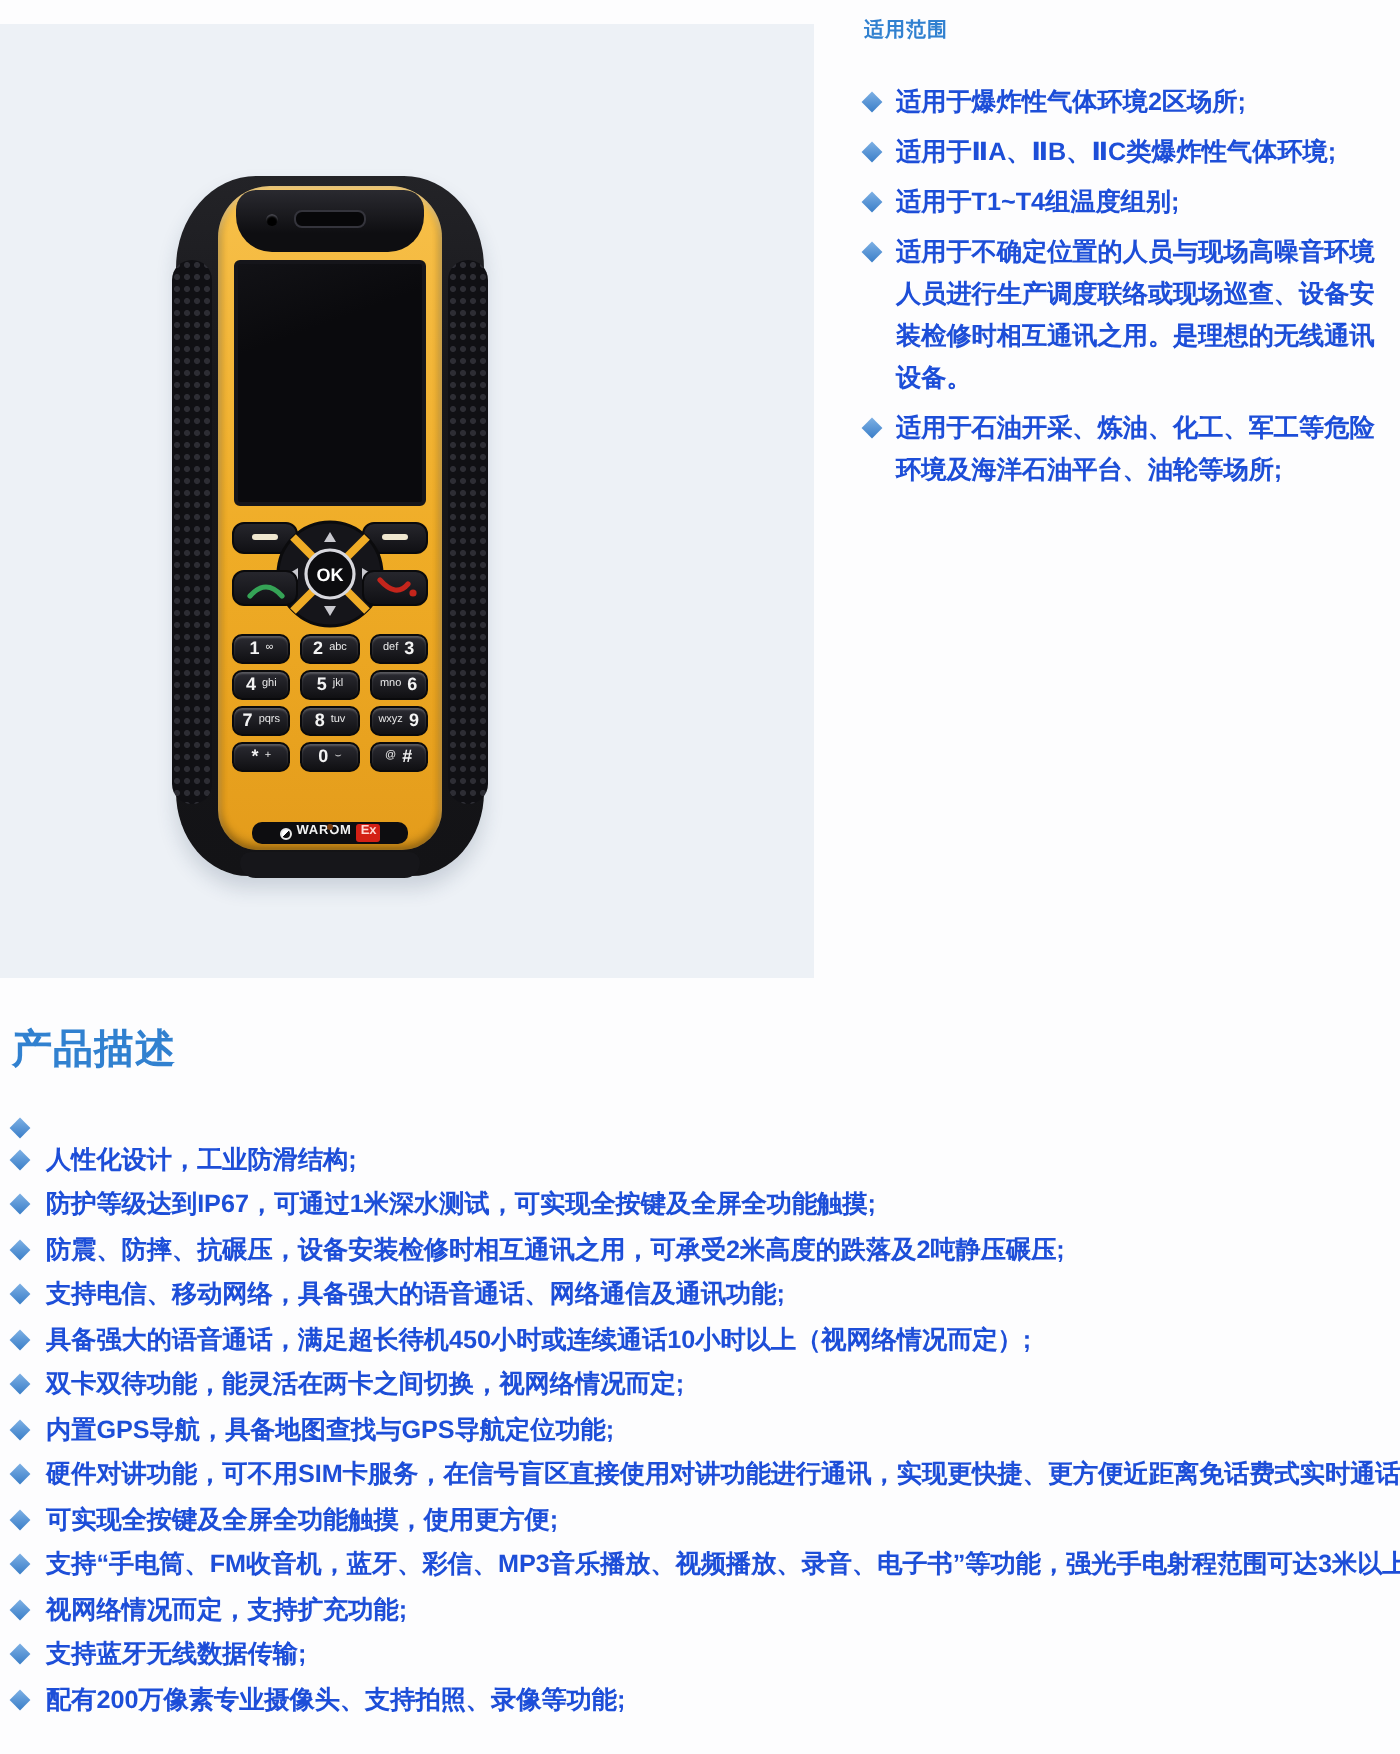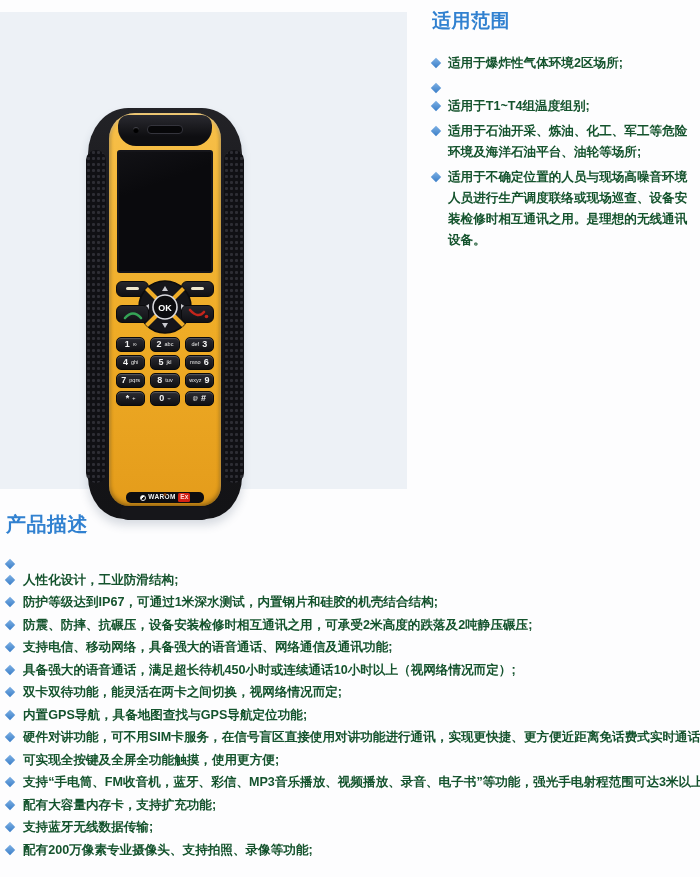--- a/index.html
+++ b/index.html
@@ -11,21 +11,21 @@
   }
   .page{position:absolute;inset:0;}
 
   
   .hero-panel{
     position:absolute;left:0;top:12px;width:407px;height:477px;
     background:#edf1f6;
   }
 
   
-  .phone{position:absolute;left:88px;top:96px;width:154px;height:411px;}
+  .phone{position:absolute;left:88px;top:76px;width:154px;height:350px;}
   .ph-body{
     position:absolute;inset:0;background:linear-gradient(180deg,#232327,#17171b 30%,#131316);
     border-radius:40px 40px 36px 36px / 46px 46px 42px 42px;
     box-shadow:0 6px 10px rgba(40,60,90,.18);
   }
   .grip{
     position:absolute;top:42px;bottom:36px;width:20px;background:#101014;
     background-image:radial-gradient(circle at 2.5px 2.5px,#2d2d34 1.3px,transparent 1.7px);
     background-size:5px 6px;border-radius:10px;
   }
@@ -86,26 +86,26 @@
   .chin{position:absolute;left:32px;right:32px;bottom:-1px;height:13px;background:#16161a;
     border-radius:8px 8px 12px 12px;}
   .mic-dot{position:absolute;left:50%;bottom:10px;transform:translateX(-50%);width:3px;height:3px;
     border-radius:50%;background:#7a3c10;}
 
   
   .section-title{
     margin:0;color:#3181d0;font-size:20px;font-weight:bold;letter-spacing:.5px;
   }
   .scope{position:absolute;left:432px;top:8px;width:264px;}
-  .scope .section-title{font-size:19px;}
+  .scope .section-title{font-size:10px;}
   ul.bullets{list-style:none;margin:0;padding:0;}
   .scope ul.bullets{margin-top:19px;}
   ul.bullets li{
     display:flex;align-items:flex-start;
-    color:#14532d;font-weight:bold;font-size:12.6px;line-height:21px;
+    color:#1d4ed8;font-weight:bold;font-size:12.6px;line-height:21px;
   }
   .scope ul.bullets li{margin-bottom:4px;}
   .diamond{
     flex:0 0 auto;width:8px;height:8px;margin:6px 8px 0 0;
     background:linear-gradient(135deg,#7db0e4,#3a7ec8);
     transform:rotate(45deg) scale(.92);
   }
   .desc{position:absolute;left:6px;top:511px;width:690px;}
   .desc ul.bullets{margin-top:16px;}
   .desc ul.bullets li{margin-bottom:1.5px;white-space:nowrap;font-size:12.6px;}
@@ -238,55 +238,56 @@
     <h2 class="section-title">适用范围</h2>
     <ul class="bullets">
 
         <li>
           <span class="diamond"></span>
           <span class="li-text">适用于爆炸性气体环境2区场所;</span>
         </li>
 
         <li>
           <span class="diamond"></span>
+          <span class="li-text">适用于ⅡA、ⅡB、ⅡC类爆炸性气体环境;</span>
         </li>
 
         <li>
           <span class="diamond"></span>
           <span class="li-text">适用于T1~T4组温度组别;</span>
         </li>
 
         <li>
           <span class="diamond"></span>
+          <span class="li-text">适用于不确定位置的人员与现场高噪音环境人员进行生产调度联络或现场巡查、设备安装检修时相互通讯之用。是理想的无线通讯设备。</span>
+        </li>
+
+        <li>
+          <span class="diamond"></span>
           <span class="li-text">适用于石油开采、炼油、化工、军工等危险环境及海洋石油平台、油轮等场所;</span>
-        </li>
-
-        <li>
-          <span class="diamond"></span>
-          <span class="li-text">适用于不确定位置的人员与现场高噪音环境人员进行生产调度联络或现场巡查、设备安装检修时相互通讯之用。是理想的无线通讯设备。</span>
         </li>
       </ul>
   </section>
 
   <section class="desc">
     <h2 class="section-title">产品描述</h2>
     <ul class="bullets">
 
         <li>
           <span class="diamond"></span>
         </li>
 
         <li>
           <span class="diamond"></span>
           <span class="li-text">人性化设计，工业防滑结构;</span>
         </li>
 
         <li>
           <span class="diamond"></span>
-          <span class="li-text">防护等级达到IP67，可通过1米深水测试，内置钢片和硅胶的机壳结合结构;</span>
+          <span class="li-text">防护等级达到IP67，可通过1米深水测试，可实现全按键及全屏全功能触摸;</span>
         </li>
 
         <li>
           <span class="diamond"></span>
           <span class="li-text">防震、防摔、抗碾压，设备安装检修时相互通讯之用，可承受2米高度的跌落及2吨静压碾压;</span>
         </li>
 
         <li>
           <span class="diamond"></span>
           <span class="li-text">支持电信、移动网络，具备强大的语音通话、网络通信及通讯功能;</span>
@@ -317,21 +318,21 @@
           <span class="li-text">可实现全按键及全屏全功能触摸，使用更方便;</span>
         </li>
 
         <li>
           <span class="diamond"></span>
           <span class="li-text">支持“手电筒、FM收音机，蓝牙、彩信、MP3音乐播放、视频播放、录音、电子书”等功能，强光手电射程范围可达3米以上;</span>
         </li>
 
         <li>
           <span class="diamond"></span>
-          <span class="li-text">配有大容量内存卡，支持扩充功能;</span>
+          <span class="li-text">视网络情况而定，支持扩充功能;</span>
         </li>
 
         <li>
           <span class="diamond"></span>
           <span class="li-text">支持蓝牙无线数据传输;</span>
         </li>
 
         <li>
           <span class="diamond"></span>
           <span class="li-text">配有200万像素专业摄像头、支持拍照、录像等功能;</span>

